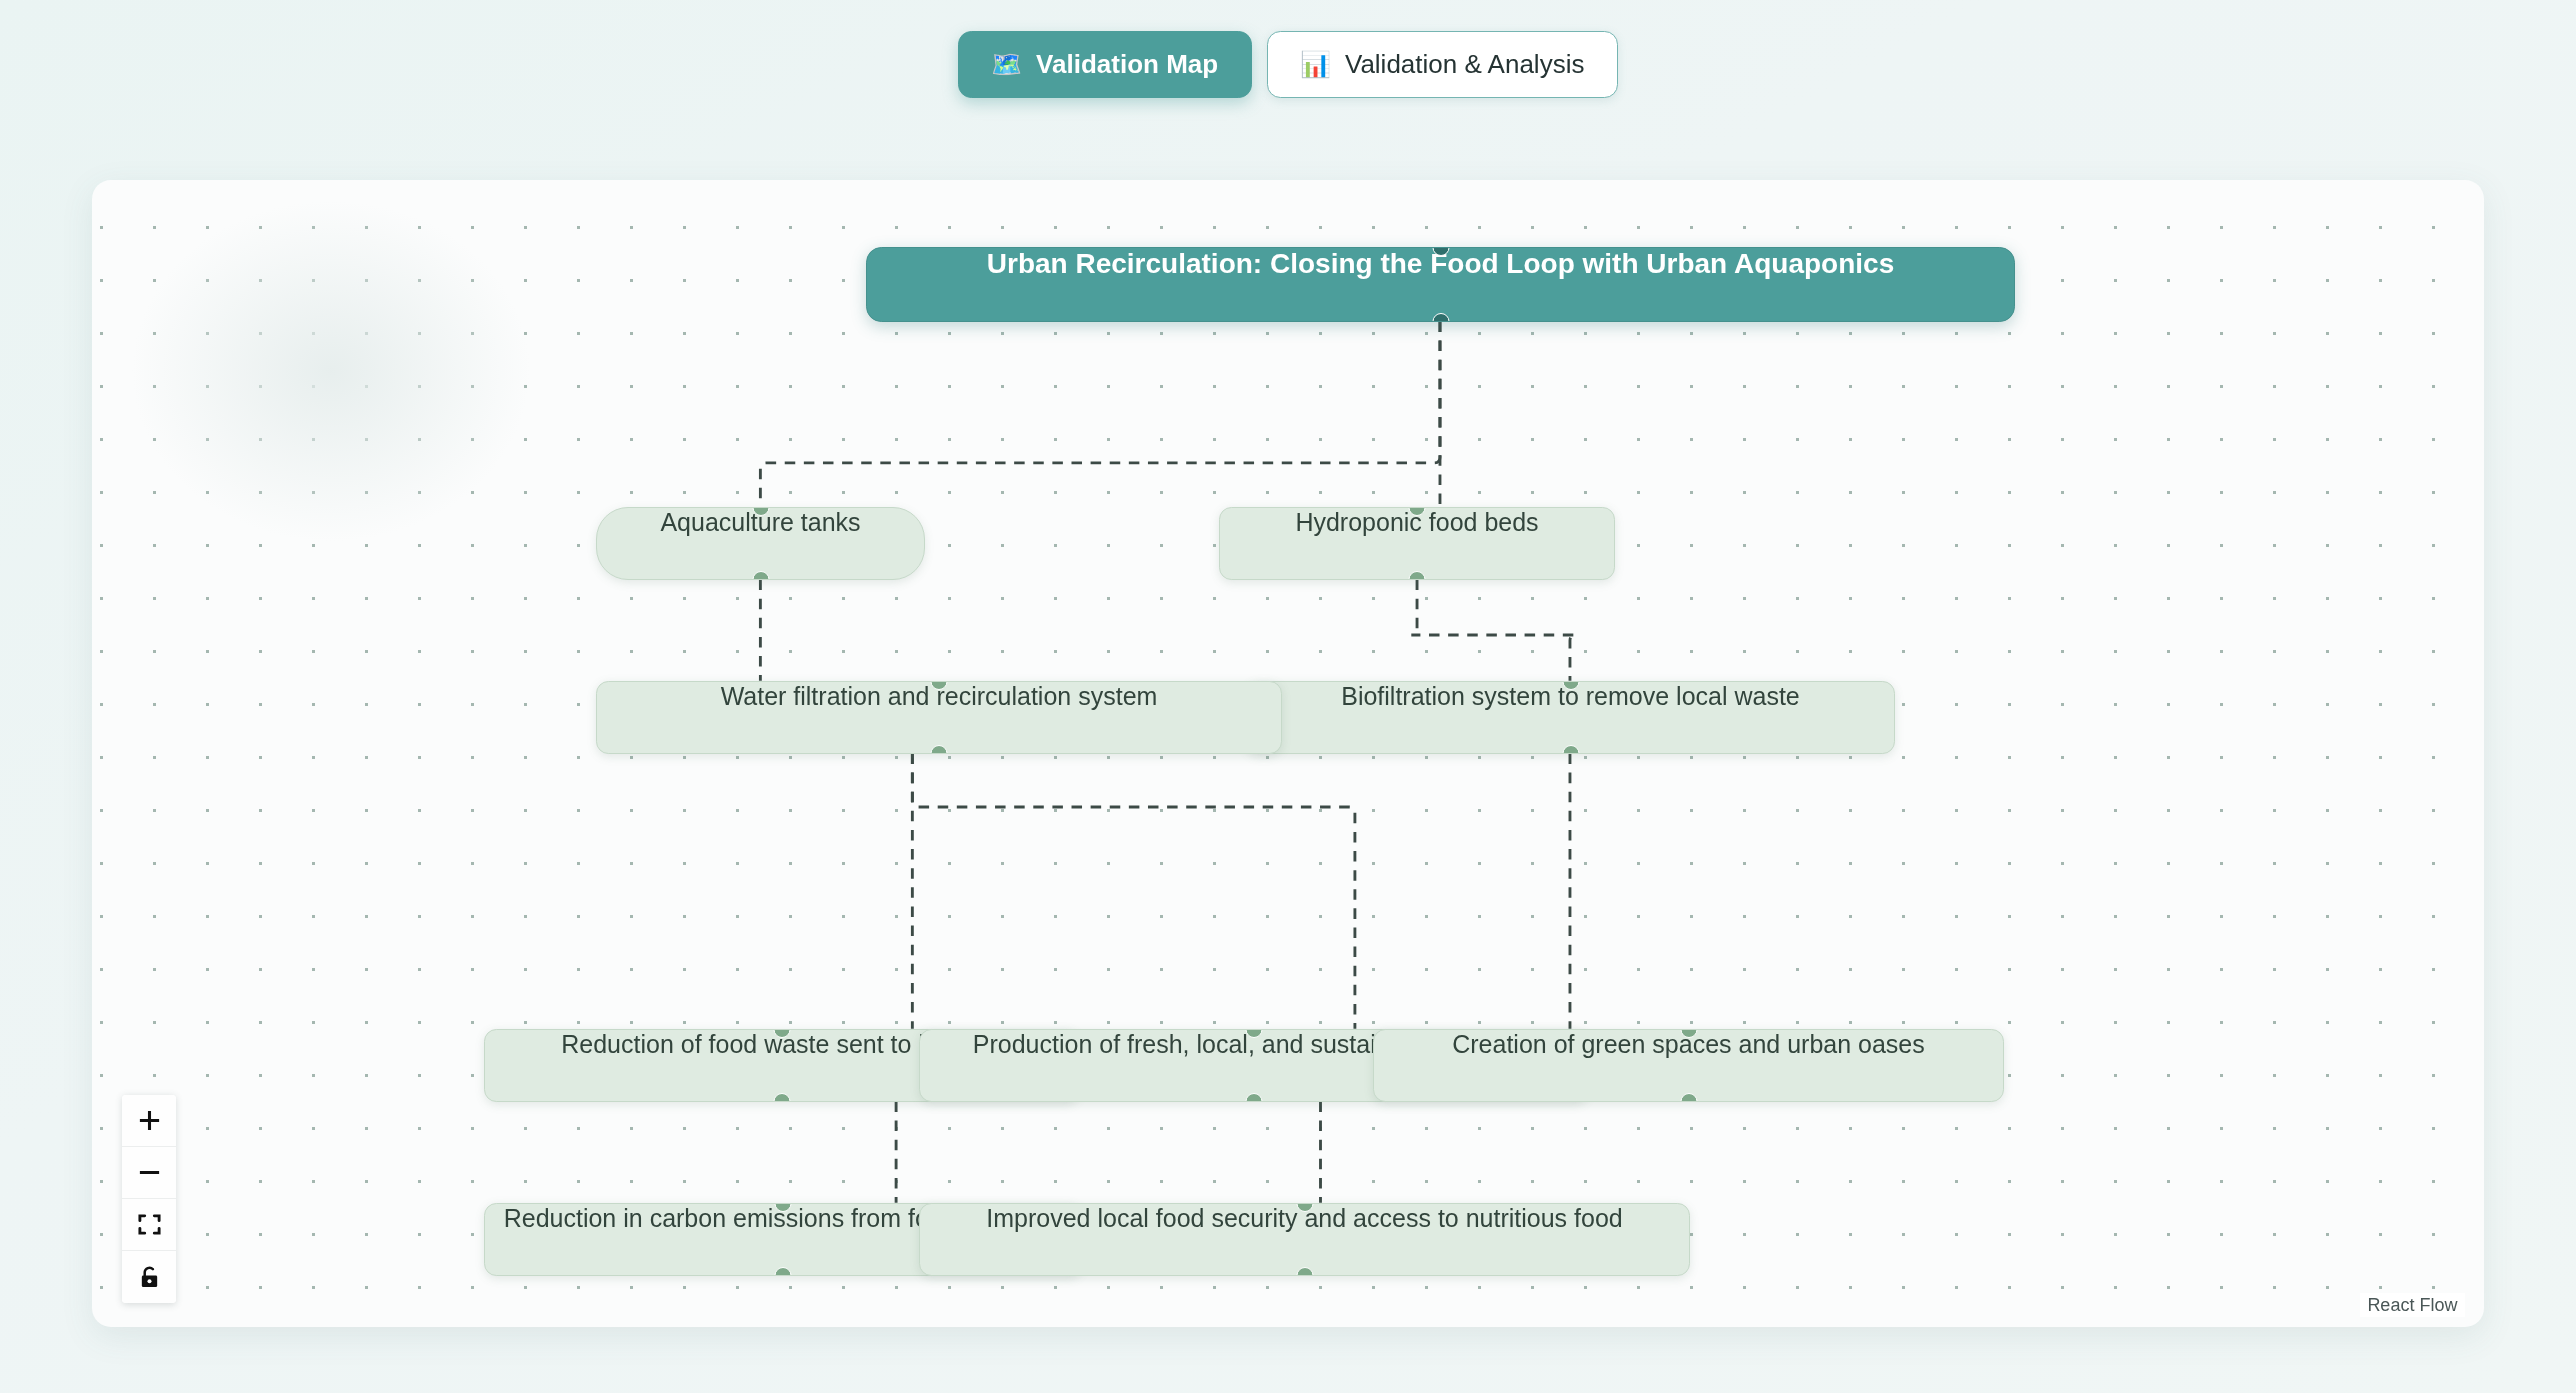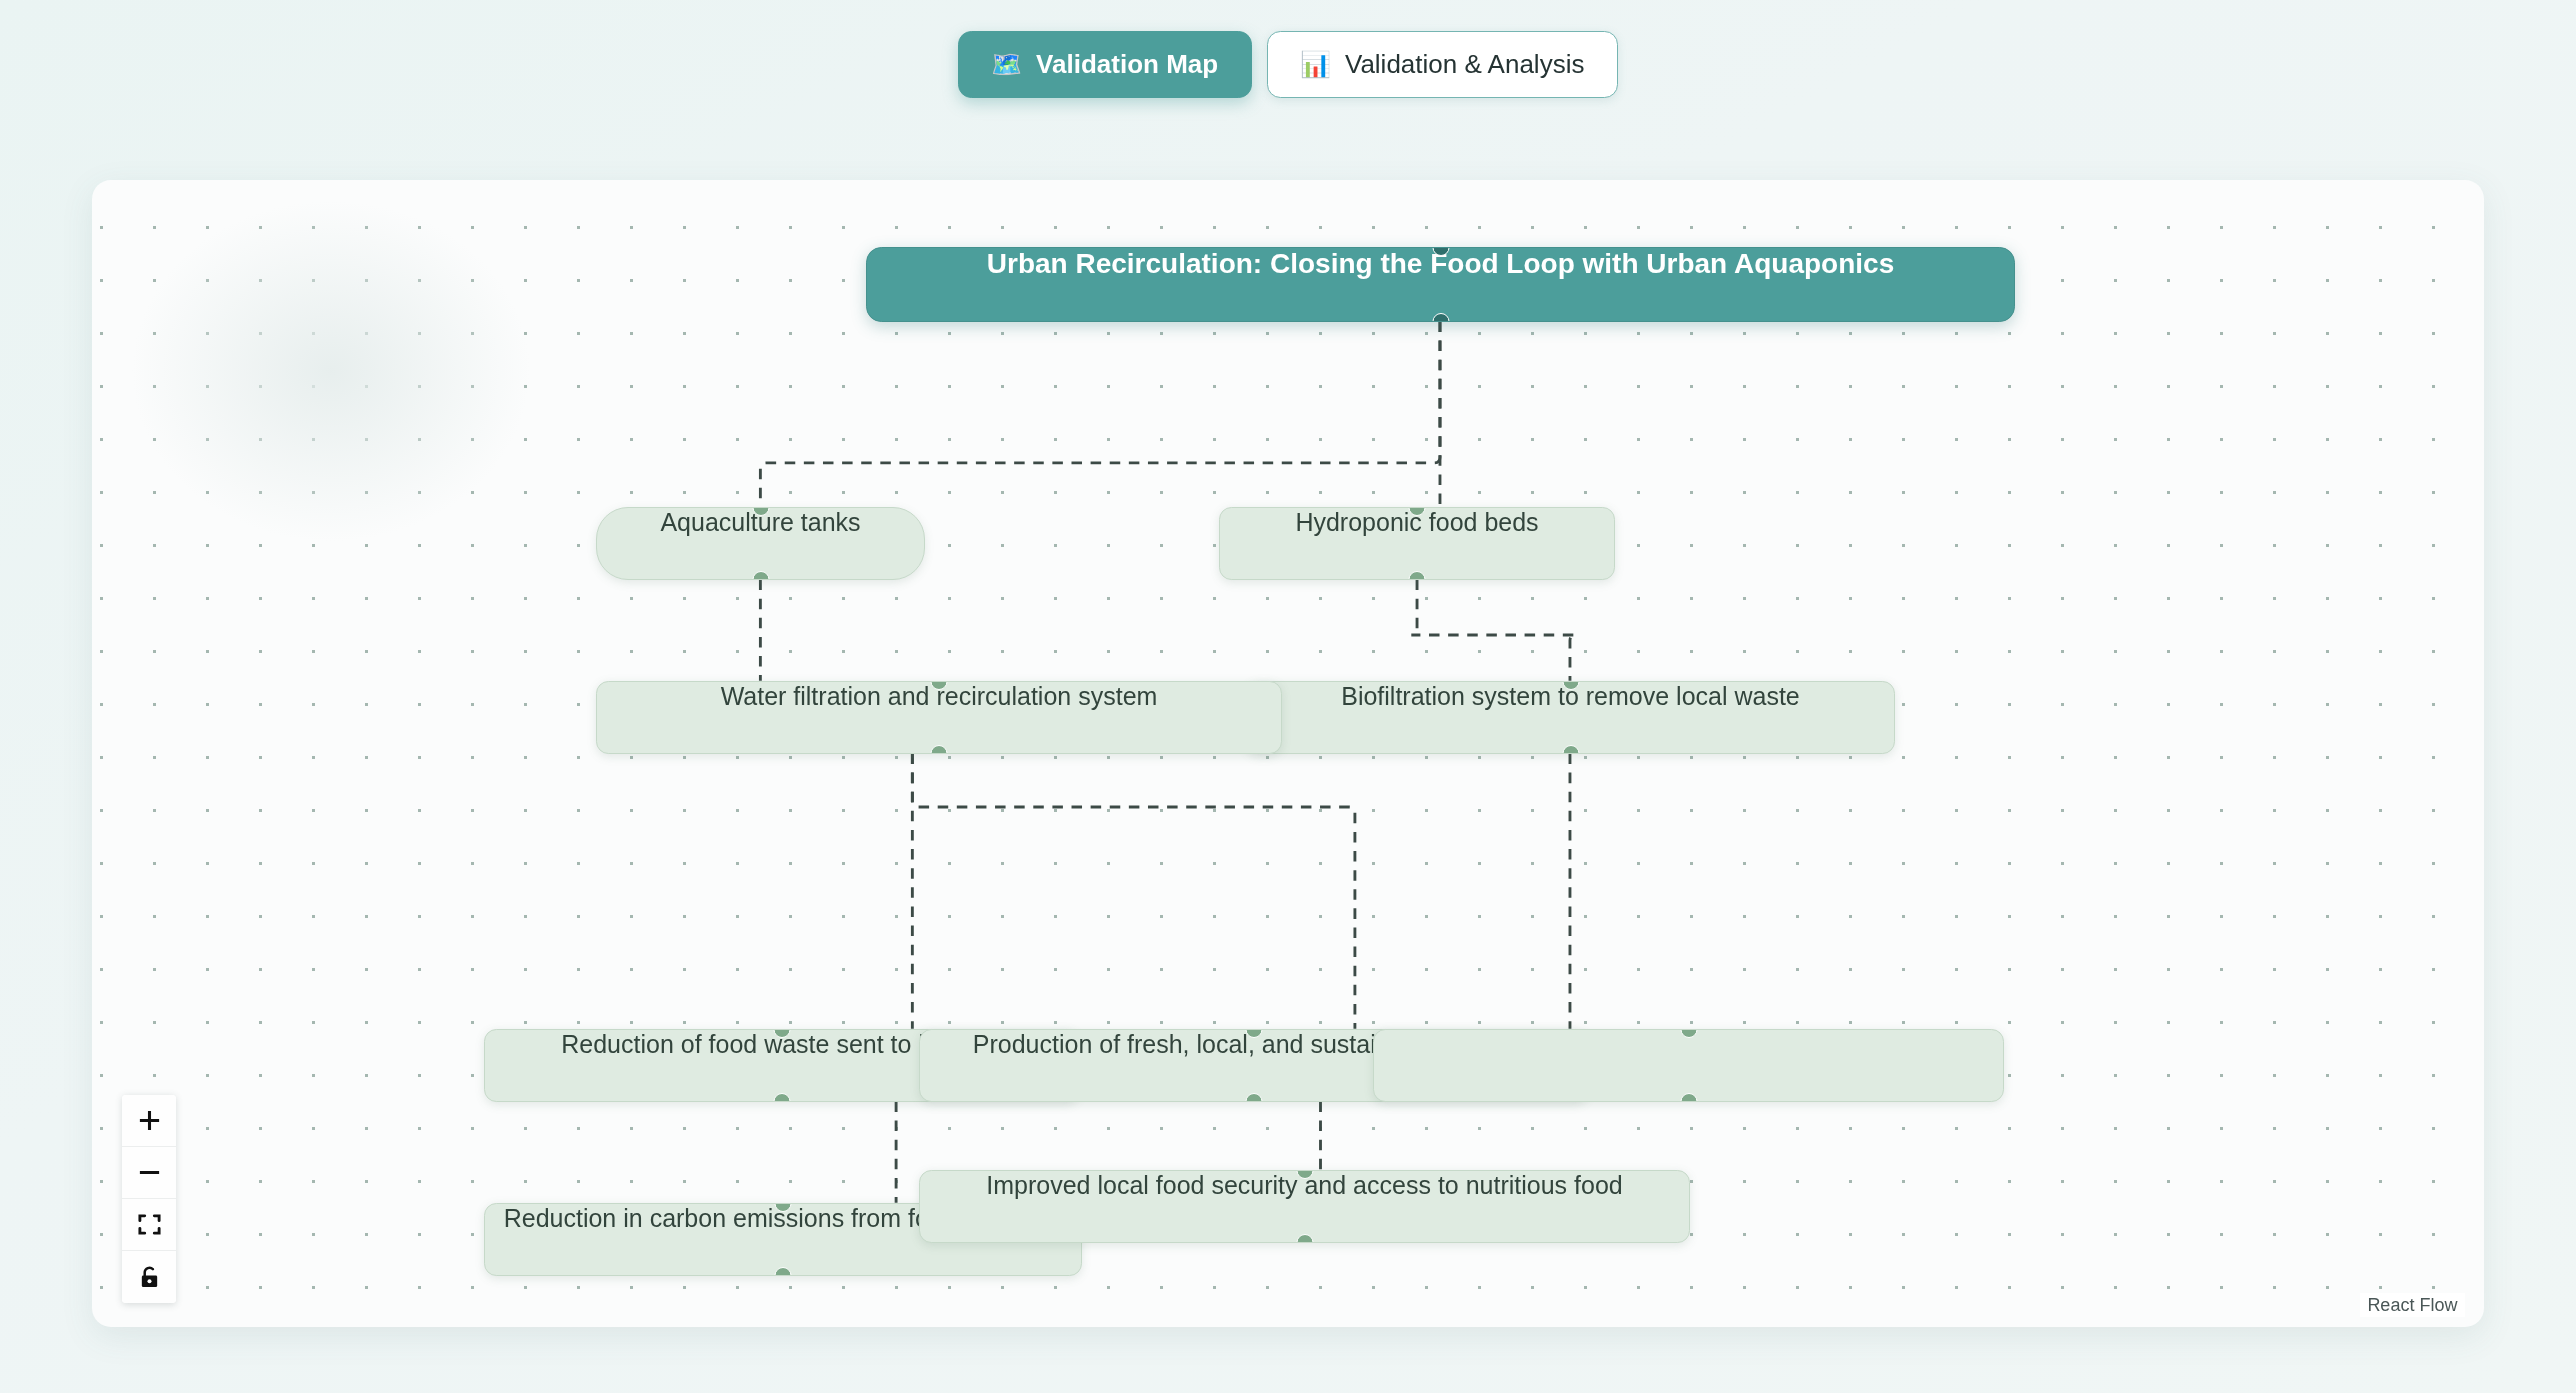--- a/index.html
+++ b/index.html
@@ -207,28 +207,29 @@
             <div class="node-label">Reduction of food waste sent to landfills</div>
             <div class="handle handle-bottom h-green"></div>
           </div>
           <div class="node node-green" style="left: 827px; top: 849px; width: 669px; height: 73px; z-index: 4;">
             <div class="handle handle-top h-green"></div>
             <div class="node-label">Production of fresh, local, and sustainable produce</div>
             <div class="handle handle-bottom h-green"></div>
           </div>
           <div class="node node-green" style="left: 1281px; top: 849px; width: 631px; height: 73px; z-index: 5;">
             <div class="handle handle-top h-green"></div>
+            <div class="node-label">Creation of green spaces and urban oases</div>
             <div class="handle handle-bottom h-green"></div>
           </div>
           <div class="node node-green" style="left: 392px; top: 1023px; width: 598px; height: 73px; z-index: 2;">
             <div class="handle handle-top h-green"></div>
             <div class="node-label">Reduction in carbon emissions from food transport</div>
             <div class="handle handle-bottom h-green"></div>
           </div>
-          <div class="node node-green" style="left: 827px; top: 990px; width: 771px; height: 73px; z-index: 3;">
+          <div class="node node-green" style="left: 827px; top: 1023px; width: 771px; height: 73px; z-index: 3;">
             <div class="handle handle-top h-green"></div>
             <div class="node-label">Improved local food security and access to nutritious food</div>
             <div class="handle handle-bottom h-green"></div>
           </div>
         </div>
     </div>
 
     <div class="attribution">React Flow</div>
   </div>
 

